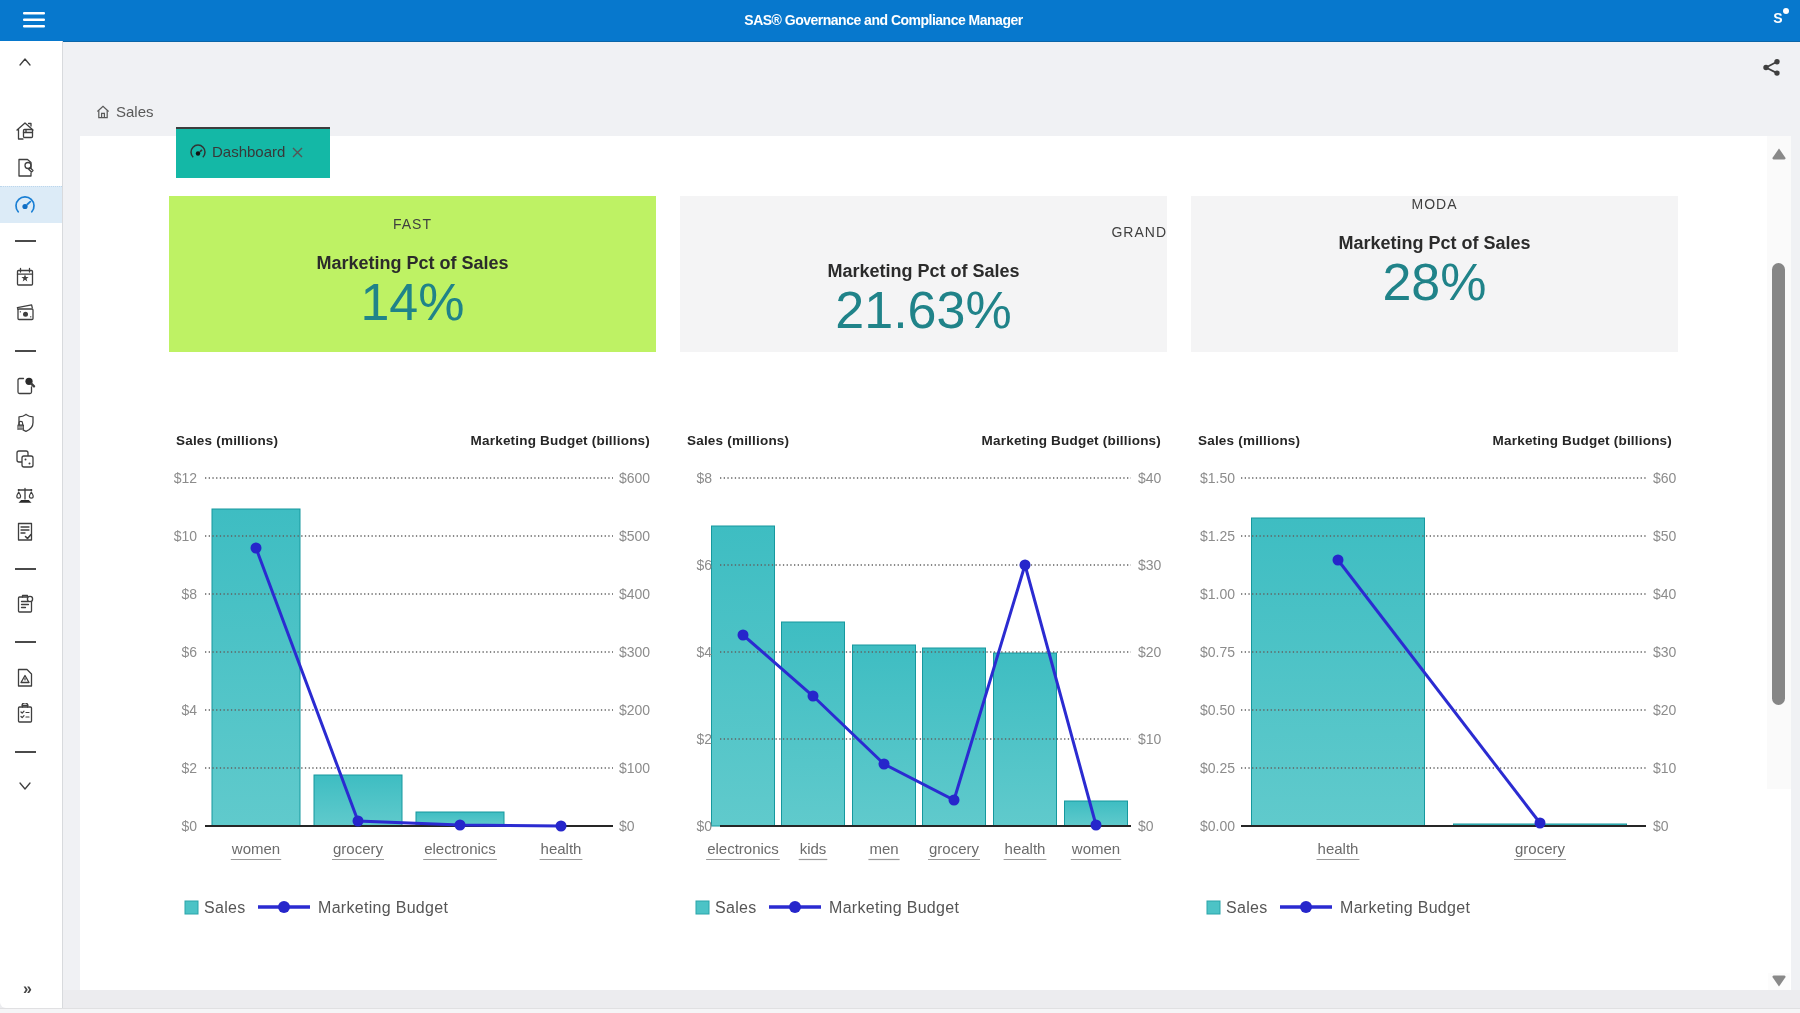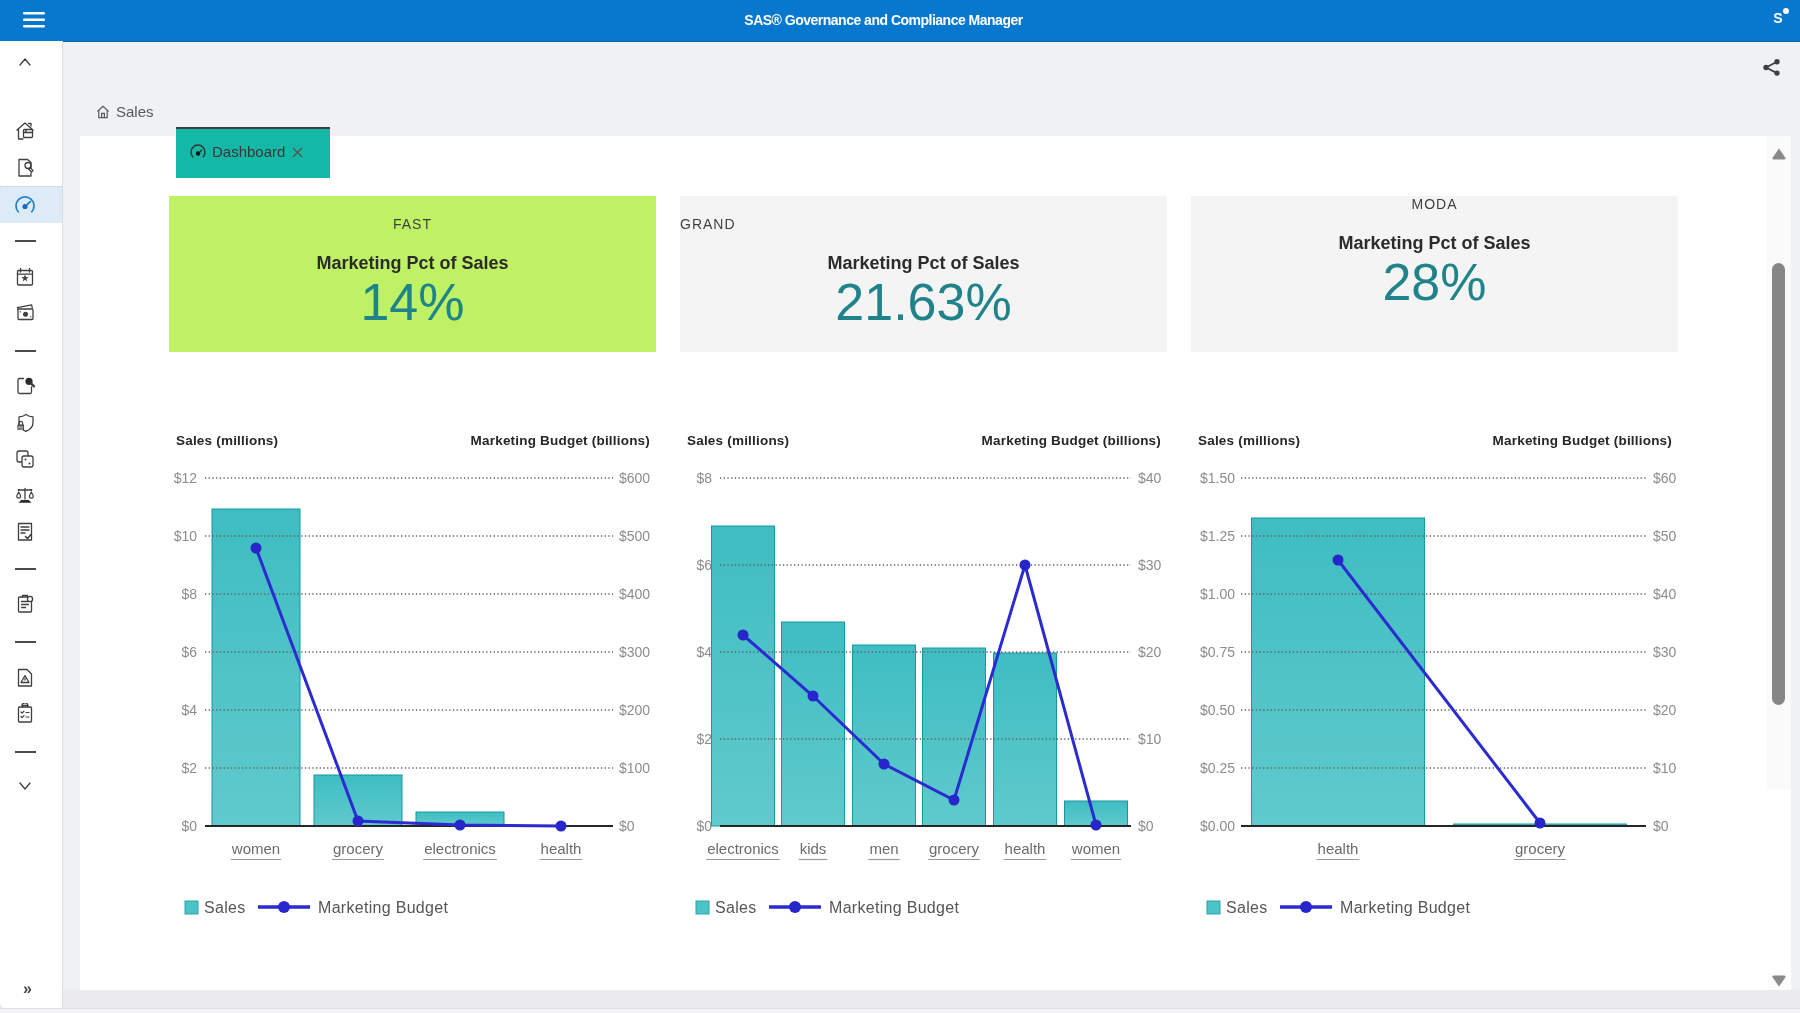--- a/index.html
+++ b/index.html
@@ -144,21 +144,21 @@
   <circle cx="21" cy="4.7" r="2.7" fill="#3f3f3f"></circle>
   <circle cx="21" cy="16.1" r="2.7" fill="#3f3f3f"></circle>
 </svg>
 
 <div class="abs" style="left:169px;top:196px;width:487px;height:156px;background:#bef264;">
       <div style="margin-top:20px;text-align:center;font-size:14px;letter-spacing:1px;color:#3f3f3f;">FAST</div>
       <div style="margin-top:21px;text-align:center;font-size:18px;font-weight:bold;color:#2b2b2b;">Marketing Pct of Sales</div>
       <div style="margin-top:-2px;text-align:center;font-size:52px;color:#208389;">14%</div>
     </div>
 <div class="abs" style="left:680px;top:196px;width:487px;height:156px;background:#f4f4f5;">
-      <div style="margin-top:20px;text-align:left;font-size:14px;letter-spacing:1px;color:#3f3f3f;">GRAND</div>
+      <div style="margin-top:28px;text-align:right;font-size:14px;letter-spacing:1px;color:#3f3f3f;">GRAND</div>
       <div style="margin-top:21px;text-align:center;font-size:18px;font-weight:bold;color:#2b2b2b;">Marketing Pct of Sales</div>
       <div style="margin-top:-2px;text-align:center;font-size:52px;color:#208389;">21.63%</div>
     </div>
 <div class="abs" style="left:1191px;top:196px;width:487px;height:156px;background:#f4f4f5;">
       <div style="text-align:center;font-size:14px;letter-spacing:1px;color:#3f3f3f;">MODA</div>
       <div style="margin-top:21px;text-align:center;font-size:18px;font-weight:bold;color:#2b2b2b;">Marketing Pct of Sales</div>
       <div style="margin-top:-2px;text-align:center;font-size:52px;color:#208389;">28%</div>
     </div>
 
 <svg style="position:absolute;left:169px;top:425px" width="487" height="510" viewBox="0 0 487 510">

